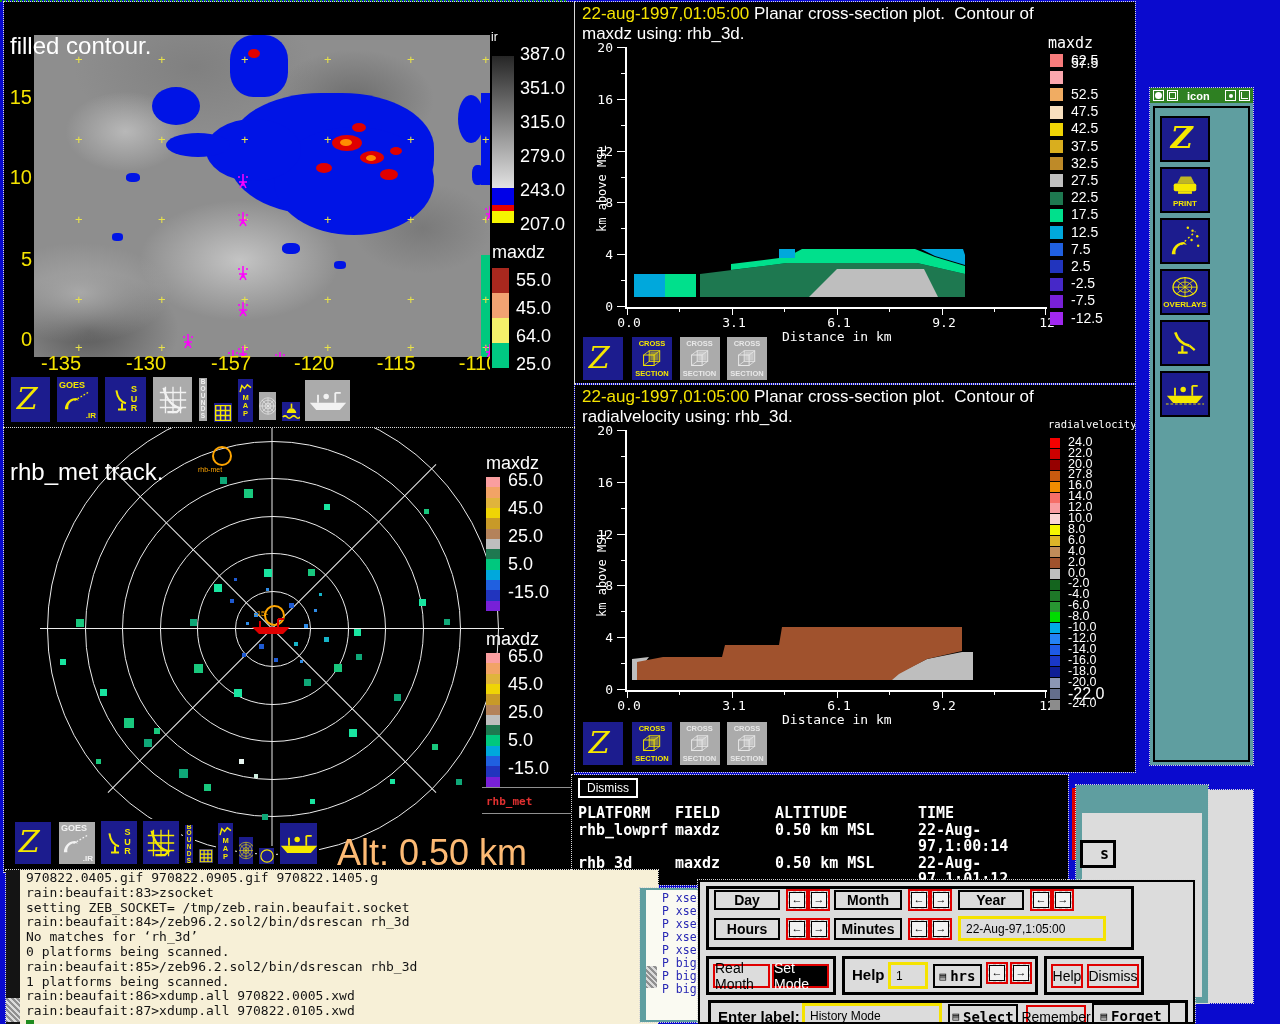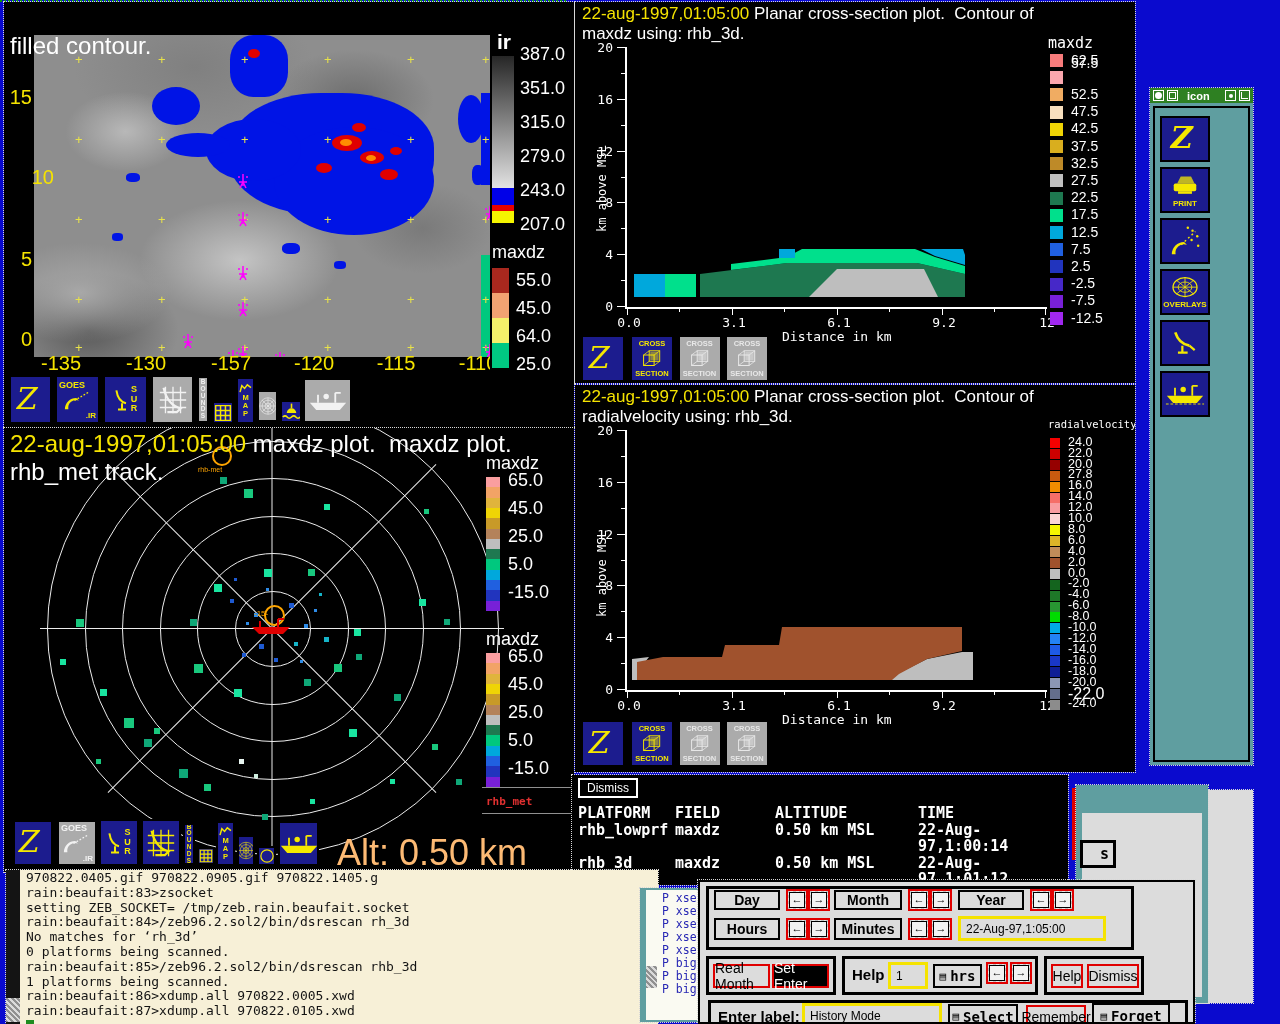--- a/index.html
+++ b/index.html
@@ -197,34 +197,34 @@
         </svg></div>
       <div class="abs" style="position: absolute; left: 240px; top: 316px;"><svg width="12" height="16" viewBox="0 0 12 16">
           <path d="M6 1 V9 M2 9 H10 M4 12 H8 M6 9 L3 15 M6 9 L9 15" stroke="#FF00FF" stroke-width="1.5" fill="none"></path>
           <circle cx="2" cy="4" r="1" fill="#FF00FF"></circle>
           <circle cx="10" cy="4" r="1" fill="#FF00FF"></circle>
         </svg></div>
     </div>
   <div class="bigtitle" style="left:6px;top:30px"><span>filled contour.</span></div>
   <div id="ir-ylabs">
       <div class="abs yellow" style="position: absolute; left: 4px; top: 84px; width: 24px; height: 20px; font-size: 20px; text-align: right;">15</div>
-      <div class="abs yellow" style="position: absolute; left: 4px; top: 164px; width: 24px; height: 20px; font-size: 20px; text-align: right; margin-left: 22px;">10</div>
+      <div class="abs yellow" style="position: absolute; left: 4px; top: 164px; width: 24px; height: 20px; font-size: 20px; text-align: right;">10</div>
       <div class="abs yellow" style="position: absolute; left: 4px; top: 246px; width: 24px; height: 20px; font-size: 20px; text-align: right;">5</div>
       <div class="abs yellow" style="position: absolute; left: 4px; top: 326px; width: 24px; height: 20px; font-size: 20px; text-align: right;">0</div>
     </div>
   <div id="ir-xlabs">
       <div class="abs yellow" style="position: absolute; left: 33px; top: 350px; width: 48px; height: 20px; font-size: 20px; text-align: center;">-135</div>
       <div class="abs yellow" style="position: absolute; left: 118px; top: 350px; width: 48px; height: 20px; font-size: 20px; text-align: center;">-130</div>
       <div class="abs yellow" style="position: absolute; left: 203px; top: 350px; width: 48px; height: 20px; font-size: 20px; text-align: center;">-157</div>
       <div class="abs yellow" style="position: absolute; left: 286px; top: 350px; width: 48px; height: 20px; font-size: 20px; text-align: center;">-120</div>
       <div class="abs yellow" style="position: absolute; left: 368px; top: 350px; width: 48px; height: 20px; font-size: 20px; text-align: center;">-115</div>
       <div class="abs yellow" style="position: absolute; left: 450px; top: 350px; width: 48px; height: 20px; font-size: 20px; text-align: center;">-110</div>
     </div>
   <div id="ir-cb" class="abs" style="left:486px;top:28px;width:84px;height:350px;background:#000;">
-      <div class="cblab" style="position: absolute; left: 7px; top: 0px; font-size: 21px; font-weight: bold;">ir</div>
+      <div class="cblab" style="position: absolute; left: 1px; top: 0px; font-size: 12px;">ir</div>
       <div class="sw" style="position: absolute; left: 2px; top: 26px; width: 22px; height: 132px; background: linear-gradient(rgb(38, 38, 38), rgb(226, 226, 226));"></div>
       <div class="sw" style="position: absolute; left: 2px; top: 158px; width: 22px; height: 17px; background: rgb(0, 0, 232);"></div>
       <div class="sw" style="position: absolute; left: 2px; top: 175px; width: 22px; height: 6px; background: rgb(232, 0, 0);"></div>
       <div class="sw" style="position: absolute; left: 2px; top: 181px; width: 22px; height: 12px; background: rgb(245, 245, 0);"></div>
       <div class="cblab" style="position: absolute; left: 30px; top: 14px; font-size: 18px;">387.0</div>
       <div class="cblab" style="position: absolute; left: 30px; top: 48px; font-size: 18px;">351.0</div>
       <div class="cblab" style="position: absolute; left: 30px; top: 82px; font-size: 18px;">315.0</div>
       <div class="cblab" style="position: absolute; left: 30px; top: 116px; font-size: 18px;">279.0</div>
       <div class="cblab" style="position: absolute; left: 30px; top: 150px; font-size: 18px;">243.0</div>
       <div class="cblab" style="position: absolute; left: 30px; top: 184px; font-size: 18px;">207.0</div>
@@ -376,21 +376,20 @@
       <div class="echo" style="position: absolute; left: 420px; top: 81px; width: 5px; height: 5px; background: rgb(25, 200, 126);"></div>
       <div class="echo" style="position: absolute; left: 452px; top: 351px; width: 6px; height: 6px; background: rgb(15, 168, 120);"></div>
       <div class="echo" style="position: absolute; left: 386px; top: 351px; width: 5px; height: 5px; background: rgb(25, 229, 160);"></div>
       <div class="echo" style="position: absolute; left: 92px; top: 331px; width: 5px; height: 5px; background: rgb(25, 200, 126);"></div>
       <div class="echo" style="position: absolute; left: 258px; top: 386px; width: 6px; height: 6px; background: rgb(15, 168, 120);"></div>
       <div class="echo" style="position: absolute; left: 306px; top: 371px; width: 5px; height: 5px; background: rgb(25, 229, 160);"></div>
       <div class="echo" style="position: absolute; left: 150px; top: 300px; width: 6px; height: 6px; background: rgb(25, 200, 126);"></div>
       <div class="echo" style="position: absolute; left: 235px; top: 331px; width: 5px; height: 5px; background: rgb(232, 245, 240);"></div>
       <div class="echo" style="position: absolute; left: 250px; top: 346px; width: 4px; height: 4px; background: rgb(207, 238, 224);"></div>
     </div>
-  <div class="bigtitle" style="left:6px;top:2px"><span class="time">22-aug-1997,01:05:00</span><span> maxdz plot.  maxdz plot.</span></div>
   <div class="bigtitle" style="left:6px;top:30px"><span>rhb_met track.</span></div>
   <div id="radar-cb" class="abs" style="left:478px;top:25px;width:92px;height:400px;z-index:4">
       <div class="cblab" style="position: absolute; left: 4px; top: 0px; font-size: 18px;">maxdz</div>
       <div class="sw" style="position: absolute; left: 4px; top: 24px; width: 14px; height: 10.6px; background: rgb(250, 158, 160);"></div>
       <div class="sw" style="position: absolute; left: 4px; top: 34.3px; width: 14px; height: 10.6px; background: rgb(242, 163, 102);"></div>
       <div class="sw" style="position: absolute; left: 4px; top: 44.6px; width: 14px; height: 10.6px; background: rgb(224, 180, 60);"></div>
       <div class="sw" style="position: absolute; left: 4px; top: 54.9px; width: 14px; height: 10.6px; background: rgb(239, 212, 5);"></div>
       <div class="sw" style="position: absolute; left: 4px; top: 65.2px; width: 14px; height: 10.6px; background: rgb(200, 154, 40);"></div>
       <div class="sw" style="position: absolute; left: 4px; top: 75.5px; width: 14px; height: 10.6px; background: rgb(180, 130, 90);"></div>
       <div class="sw" style="position: absolute; left: 4px; top: 85.8px; width: 14px; height: 10.6px; background: rgb(190, 190, 190);"></div>
@@ -943,21 +942,21 @@
   <div class="arrowb" style="left:208px;top:36px">
       <span>←</span>
     </div>
   <div class="arrowb" style="left:230px;top:36px">
       <span>→</span>
     </div>
   <div class="yfield" style="left:258px;top:34px;width:148px;height:25px">22-Aug-97,1:05:00</div>
 
   <div class="frame" style="left:6px;top:74px;width:130px;height:39px"></div>
   <div class="rbtn" style="left:13px;top:82px;width:57px;height:24px">Real Month</div>
-  <div class="rbtn inv" style="left:72px;top:82px;width:57px;height:24px">Set Enter</div>
+  <div class="rbtn inv" style="left:72px;top:82px;width:57px;height:24px">Set Mode</div>
 
   <div class="frame" style="left:142px;top:74px;width:196px;height:39px"></div>
   <div class="dlglab" style="left:152px;top:84px">Help</div>
   <div class="yfield" style="left:188px;top:80px;width:40px;height:27px">1</div>
   <div class="mbtn" style="left:233px;top:82px;width:49px;height:24px">
       <span style="font-size:11px">▤</span>
       <span>hrs</span>
     </div>
   <div class="arrowb" style="left:286px;top:80px">
       <span>←</span>

